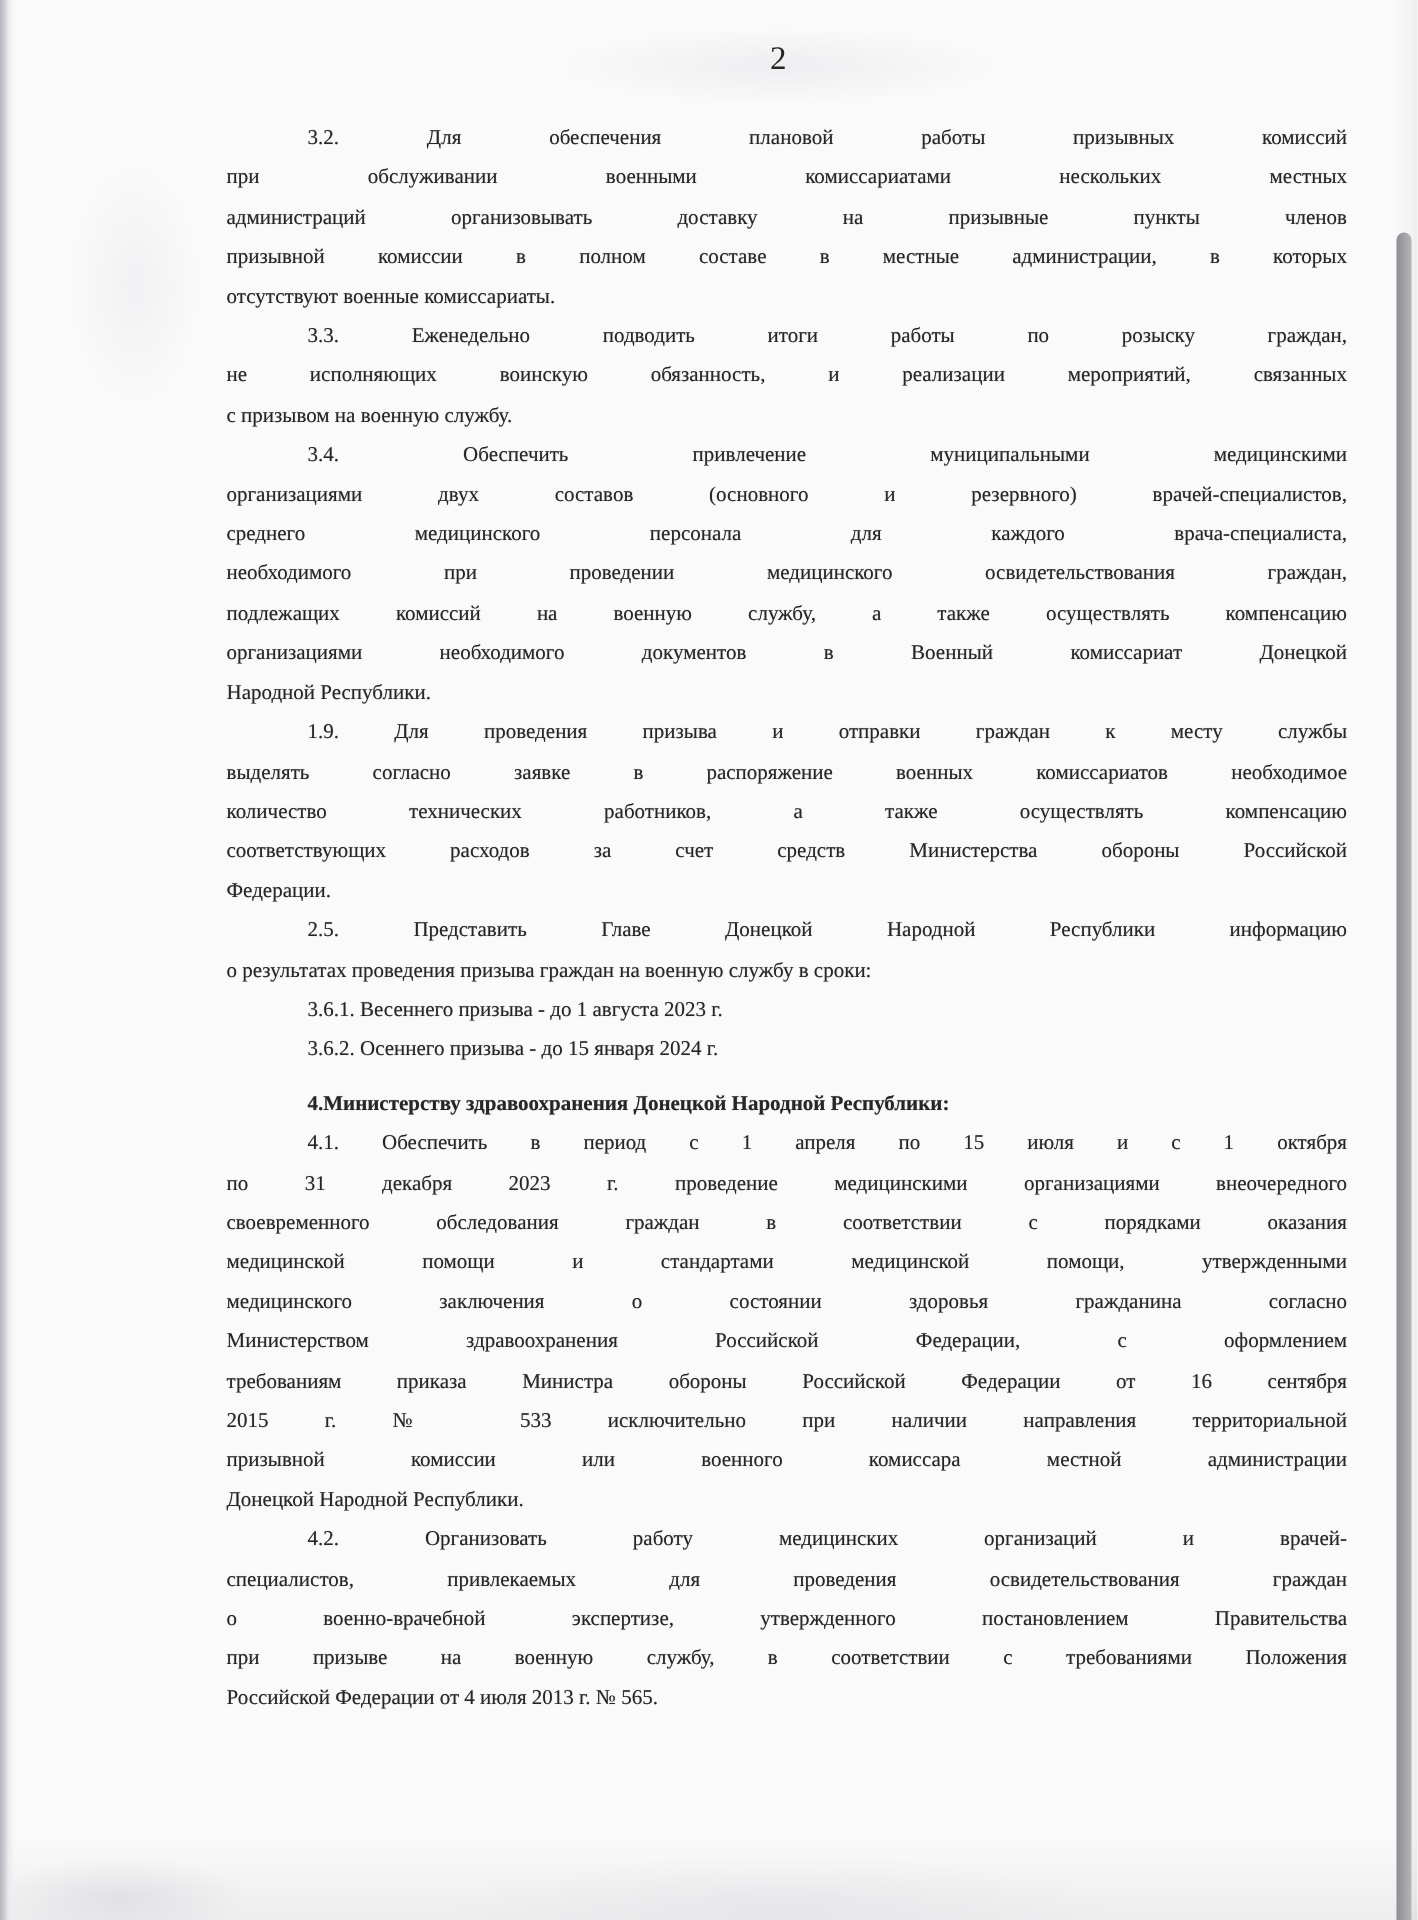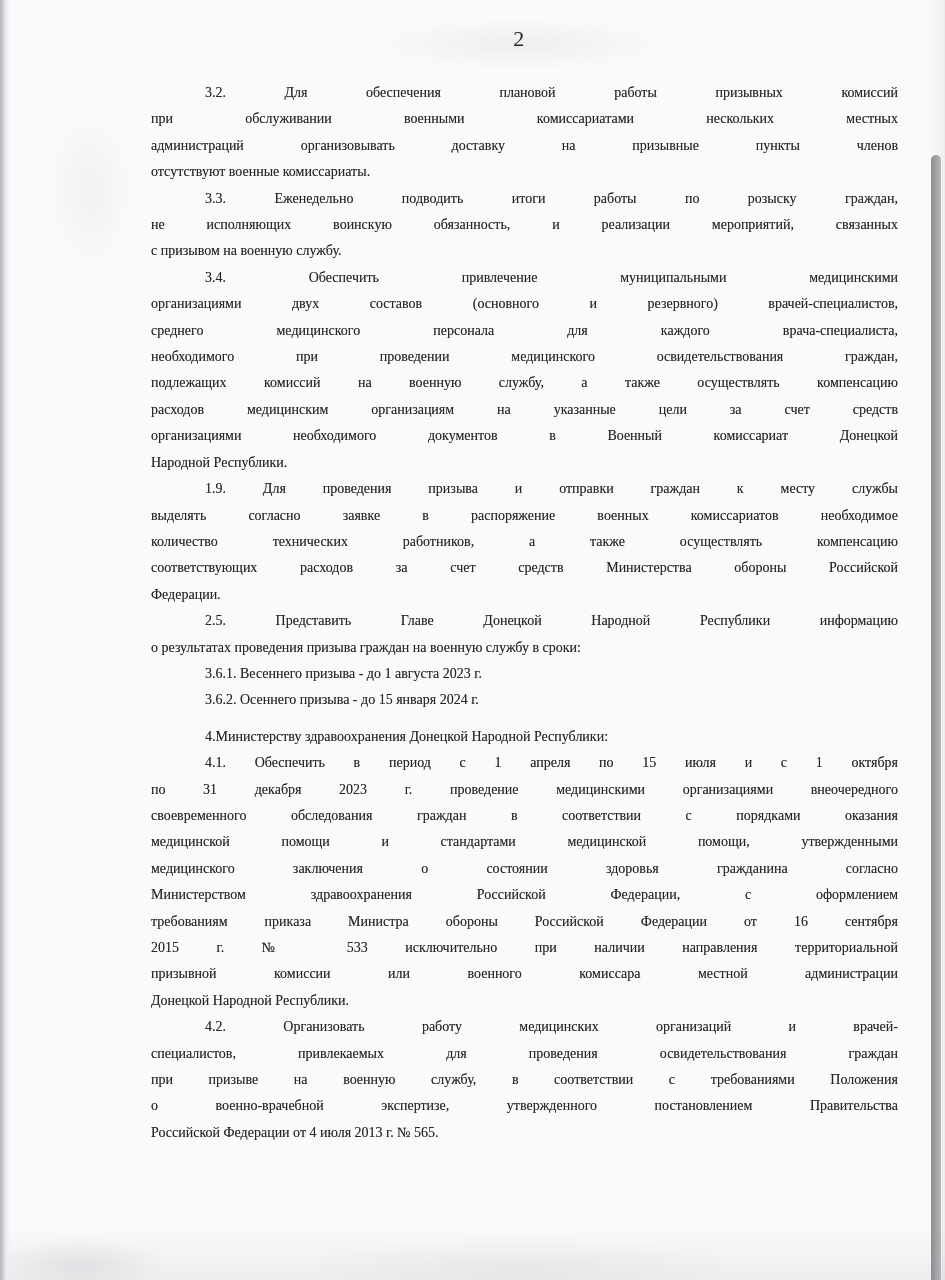--- a/index.html
+++ b/index.html
@@ -62,21 +62,21 @@
     margin-bottom:28px;
     letter-spacing:0.5px;
   }
   .document-body{
     font-size:14px;
     line-height:26.4px;
     text-shadow:0 0 0.6px rgba(35,35,35,0.45);
     margin-left:11px;
   }
   .para{margin:0;}
-  .para.spaced{margin-top:10px;}
+  .para.spaced{margin-top:10px;font-weight:bold;}
   .line{
     text-align:justify;
     text-align-last:justify;
     white-space:normal;
   }
   .line.final{text-align-last:left;}
   .line.first{text-indent:54px;}
 </style>
 </head>
 <body>
@@ -85,34 +85,34 @@
   <div class="scan-blotch-top"></div>
   <div class="scan-blotch-mid"></div>
 
   <div class="content">
     <div class="page-number">2</div>
     <div class="document-body">
         <div class="para">
           <div class="line first">3.2. Для обеспечения плановой работы призывных комиссий</div>
           <div class="line">при обслуживании военными комиссариатами нескольких местных</div>
           <div class="line">администраций организовывать доставку на призывные пункты членов</div>
+          <div class="line">призывной комиссии в полном составе в местные администрации, в которых</div>
           <div class="line final">отсутствуют военные комиссариаты.</div>
         </div>
         <div class="para">
           <div class="line first">3.3. Еженедельно подводить итоги работы по розыску граждан,</div>
           <div class="line">не исполняющих воинскую обязанность, и реализации мероприятий, связанных</div>
           <div class="line final">с призывом на военную службу.</div>
         </div>
         <div class="para">
           <div class="line first">3.4. Обеспечить привлечение муниципальными медицинскими</div>
           <div class="line">организациями двух составов (основного и резервного) врачей-специалистов,</div>
           <div class="line">среднего медицинского персонала для каждого врача-специалиста,</div>
           <div class="line">необходимого при проведении медицинского освидетельствования граждан,</div>
           <div class="line">подлежащих комиссий на военную службу, а также осуществлять компенсацию</div>
-          <div class="line">расходов медицинским организациям на указанные цели за счет средств</div>
           <div class="line">организациями необходимого документов в Военный комиссариат Донецкой</div>
           <div class="line final">Народной Республики.</div>
         </div>
         <div class="para">
           <div class="line first">1.9. Для проведения призыва и отправки граждан к месту службы</div>
           <div class="line">выделять согласно заявке в распоряжение военных комиссариатов необходимое</div>
           <div class="line">количество технических работников, а также осуществлять компенсацию</div>
           <div class="line">соответствующих расходов за счет средств Министерства обороны Российской</div>
           <div class="line final">Федерации.</div>
         </div>
@@ -137,22 +137,22 @@
           <div class="line">медицинского заключения о состоянии здоровья гражданина согласно</div>
           <div class="line">Министерством здравоохранения Российской Федерации, с оформлением</div>
           <div class="line">требованиям приказа Министра обороны Российской Федерации от 16 сентября</div>
           <div class="line">2015 г. № 533 исключительно при наличии направления территориальной</div>
           <div class="line">призывной комиссии или военного комиссара местной администрации</div>
           <div class="line final">Донецкой Народной Республики.</div>
         </div>
         <div class="para">
           <div class="line first">4.2. Организовать работу медицинских организаций и врачей-</div>
           <div class="line">специалистов, привлекаемых для проведения освидетельствования граждан</div>
+          <div class="line">о военно-врачебной экспертизе, утвержденного постановлением Правительства</div>
           <div class="line">при призыве на военную службу, в соответствии с требованиями Положения</div>
-          <div class="line">о военно-врачебной экспертизе, утвержденного постановлением Правительства</div>
           <div class="line final">Российской Федерации от 4 июля 2013 г. № 565.</div>
         </div>
       </div>
   </div>
 
   <div class="scan-shadow-bottom"></div>
   <div class="page-left-edge"></div>
   <div class="scrollbar-track"></div>
   <div class="scrollbar-thumb"></div>
 </div>

